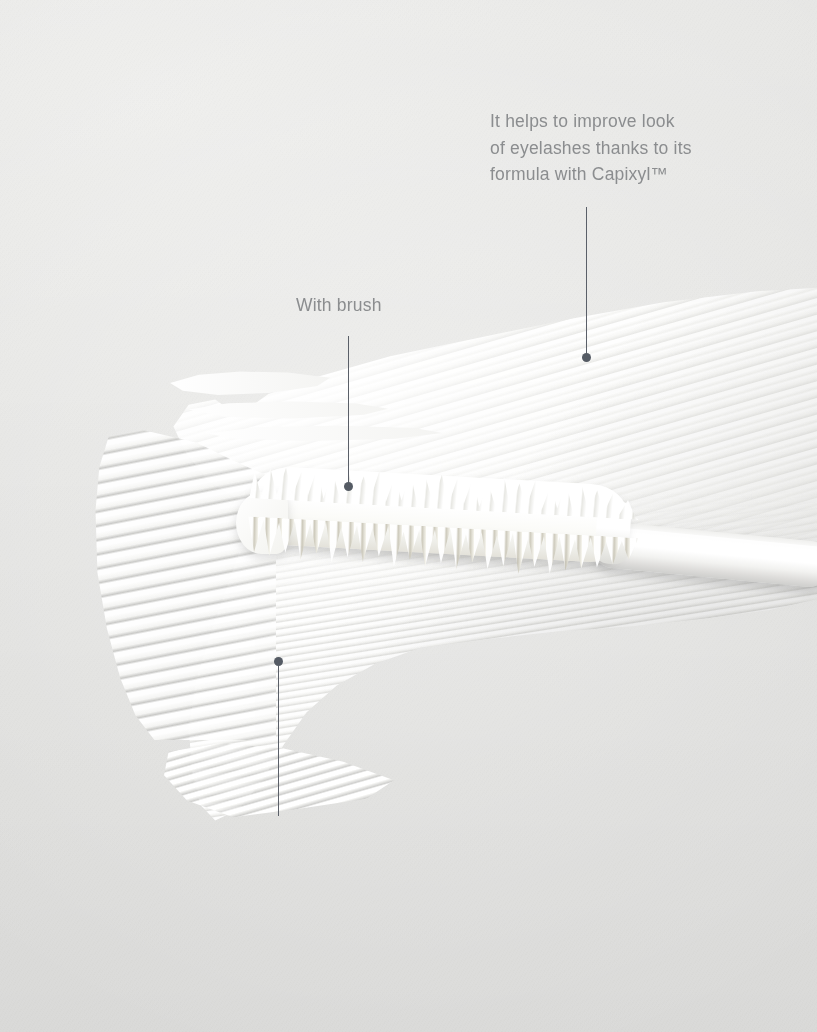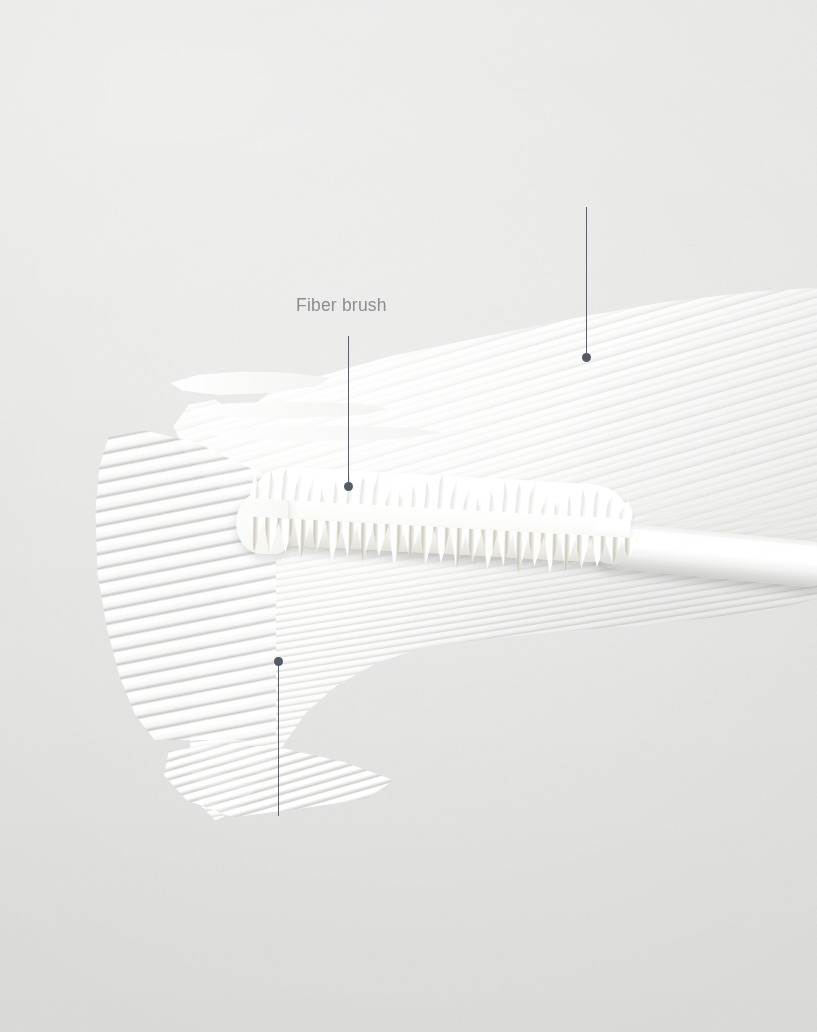--- a/index.html
+++ b/index.html
@@ -337,23 +337,26 @@
   <div class="wand-stem"></div>
   <div class="bristle-shadow"></div>
   <div class="brush-core"></div>
   <div class="brush-tip"></div>
   <div class="ferrule"></div>
   <div class="bristles">
     <div class="row row-top"></div>
     <div class="row row-bottom"></div>
   </div>
 
+  <div class="callout-text" id="callout-topright-text">It helps to improve look
+of  eyelashes thanks to its
+formula with Capixyl™</div>
   <div class="leader" id="leader-topright"></div>
   <div class="dot" id="dot-topright"></div>
 
-  <div class="callout-text" id="callout-fiber-text">Fiber brush</div>
+  <div class="callout-text" id="callout-fiber-text">With brush</div>
   <div class="leader" id="leader-fiber"></div>
   <div class="dot" id="dot-fiber"></div>
 
   <div class="leader" id="leader-bottom"></div>
   <div class="dot" id="dot-bottom"></div>
 
 </div>
 
 </body></html>

